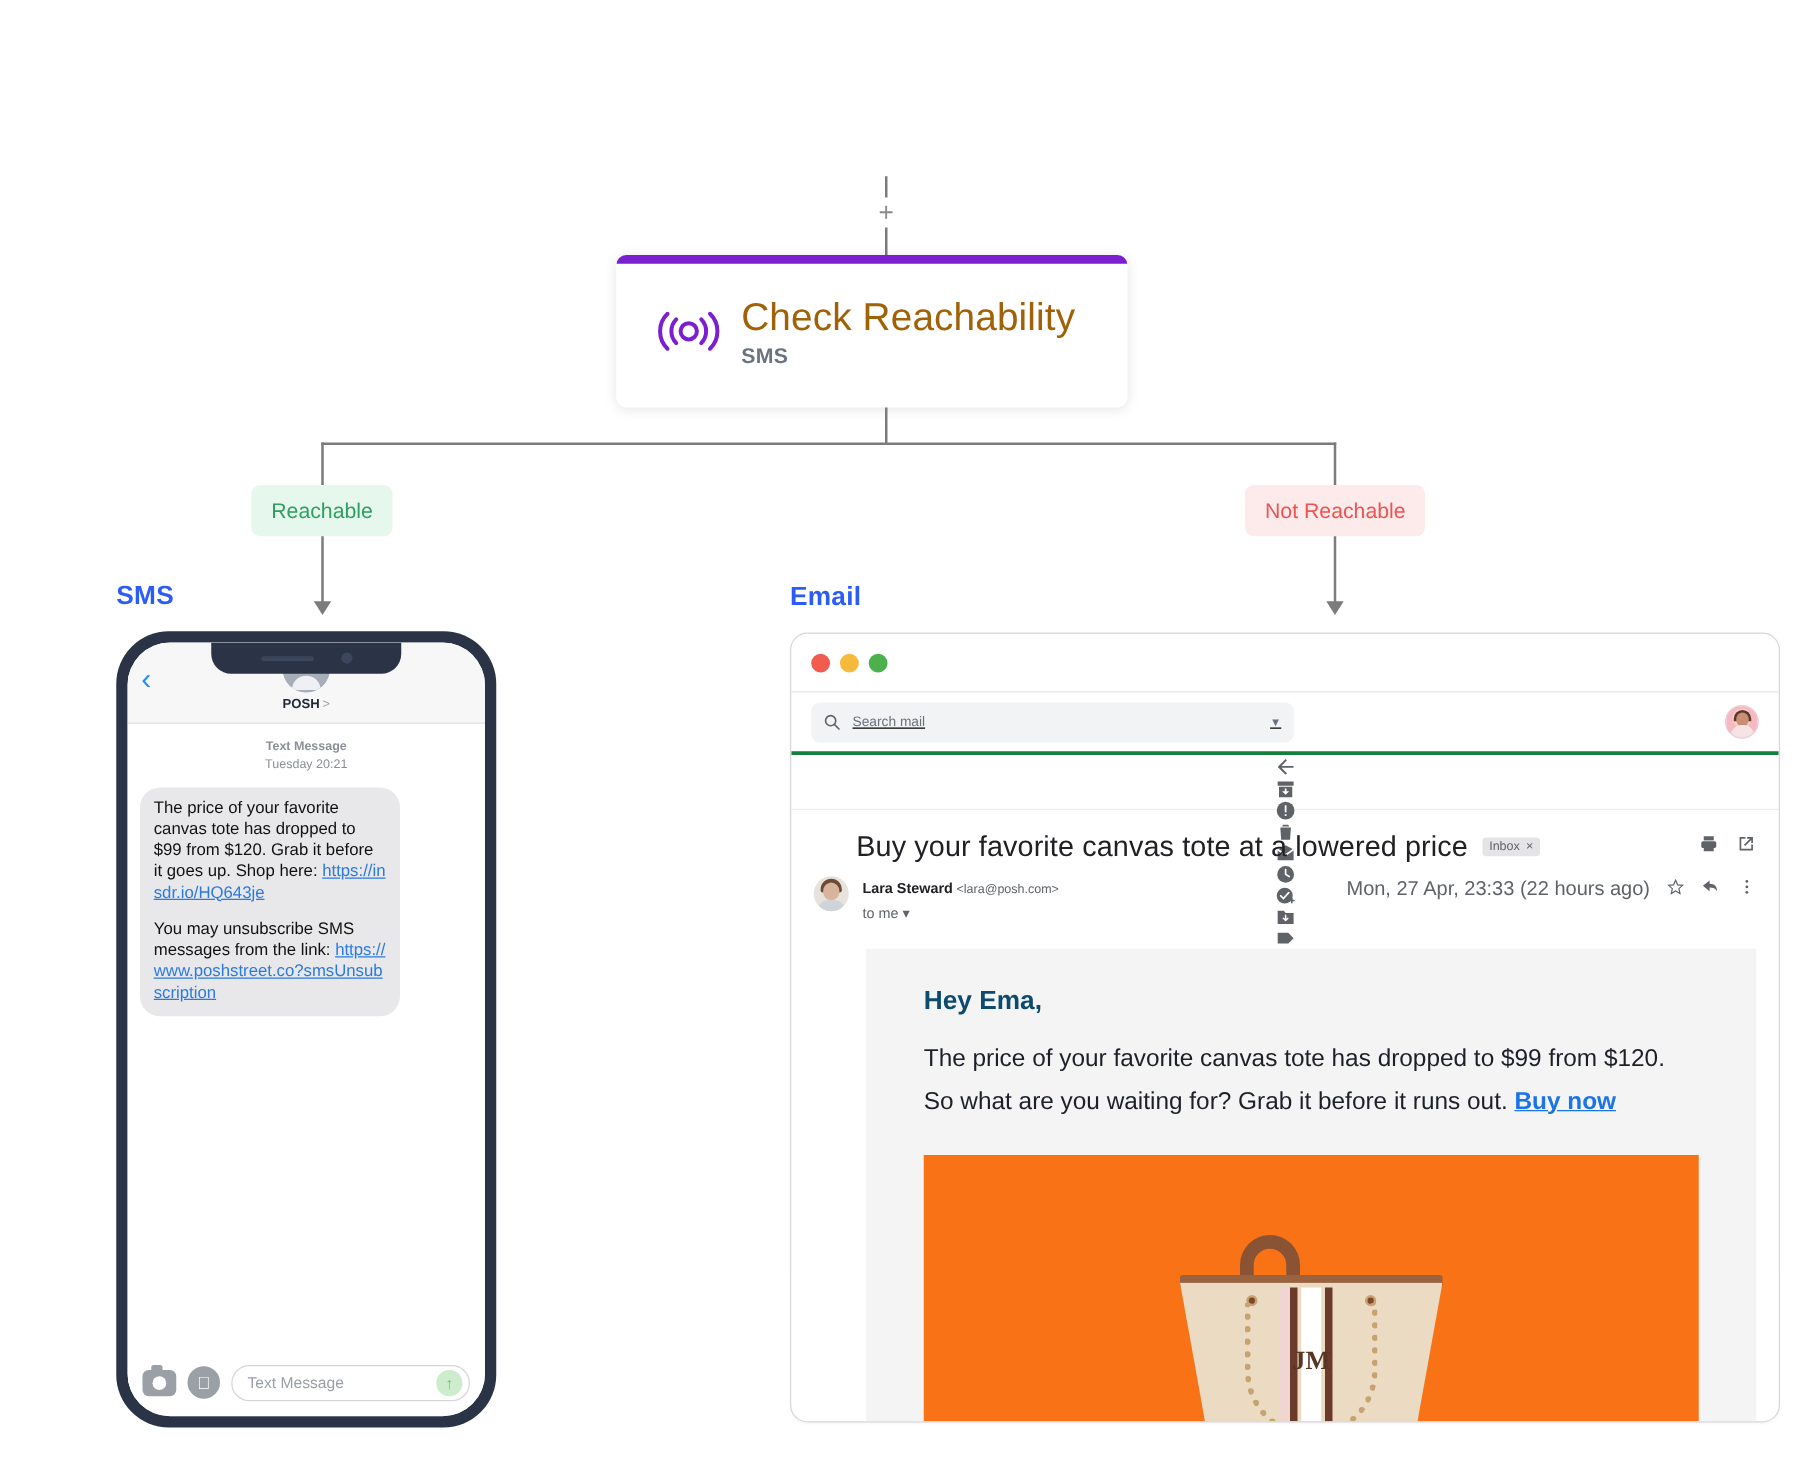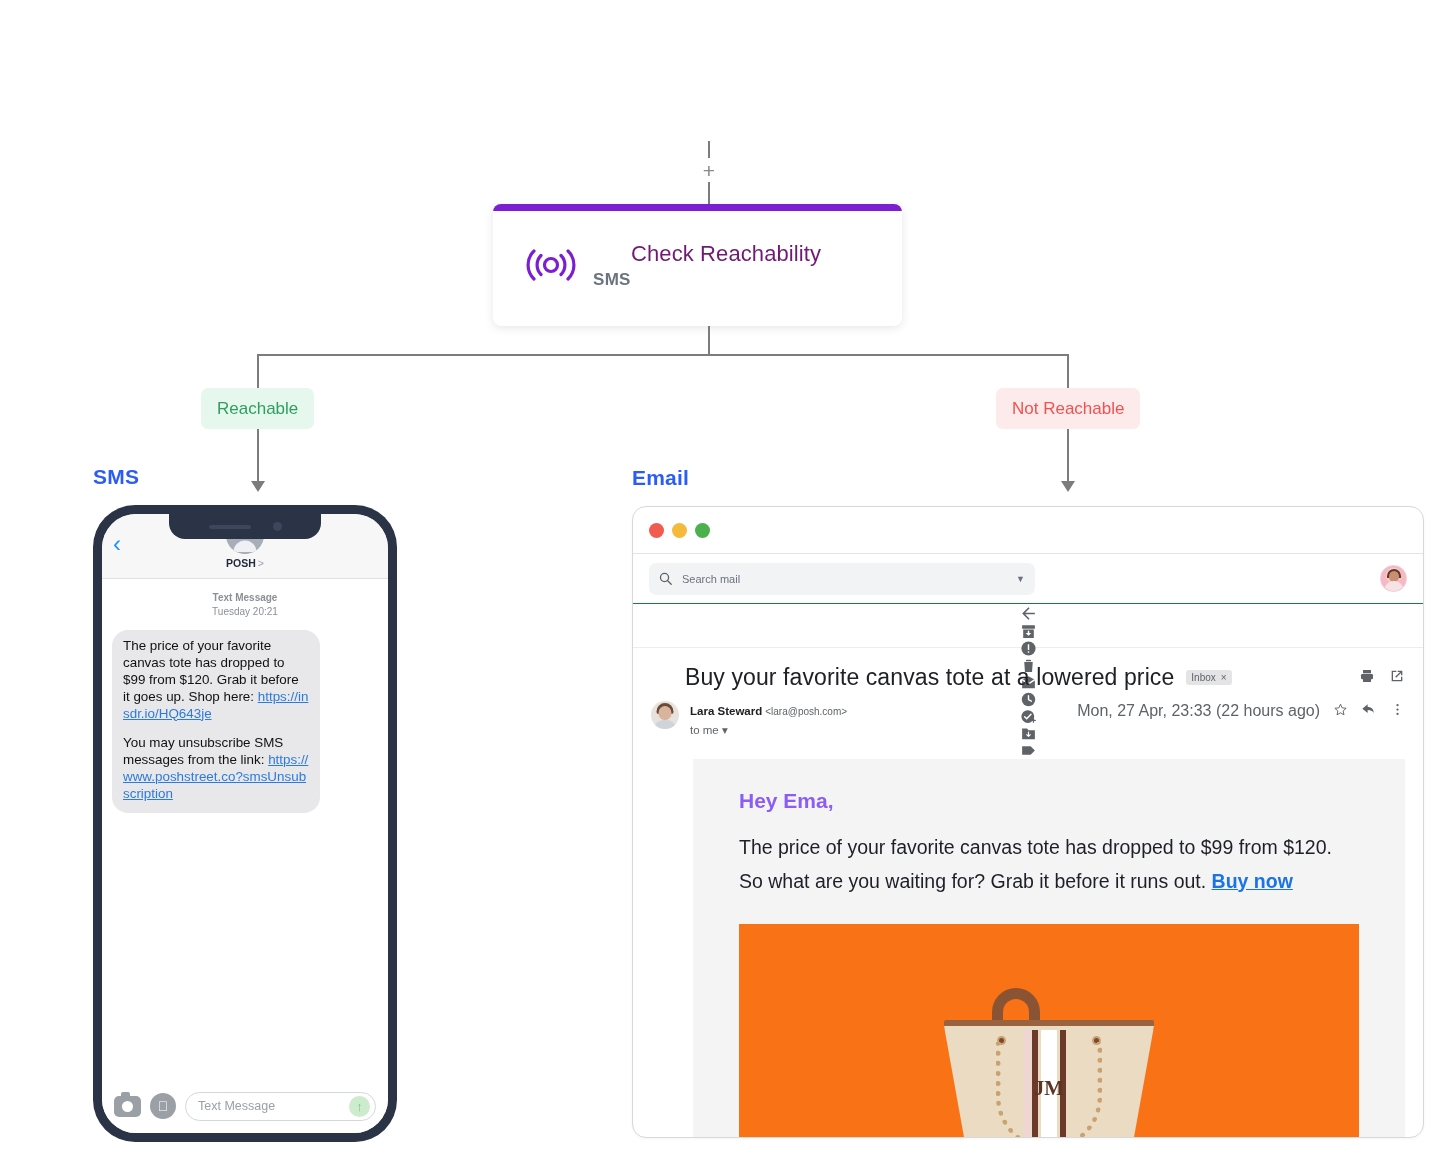--- a/index.html
+++ b/index.html
@@ -46,21 +46,21 @@
     box-shadow: 0 2px 10px rgba(0,0,0,0.10);
     overflow: hidden;
     display: flex; align-items: center;
   }
   .node-action .topbar {
     position: absolute; left: 0; top: 0; width: 100%; height: 7px;
     background: #7b1fd1;
   }
   .node-action .ico { margin-left: 30px; width: 56px; display:flex; align-items:center; justify-content:center; }
   .node-action .txt { margin-left: 14px; }
-  .node-action .title { font-size: 22px; color: #701a75; font-weight: 400; letter-spacing:.1px;margin-left:38px; }
+  .node-action .title { font-size: 31px; color: #a16207; font-weight: 400; letter-spacing:.1px; }
   .node-action .sub { font-size: 17px; color: #6b7280; font-weight: 600; margin-top: 3px; letter-spacing:.3px; }
 
   .badge {
     position: absolute; height: 41px; border-radius: 7px;
     display: flex; align-items: center; justify-content: center;
     font-size: 17px; padding: 2px 16px;
   }
   .badge-reachable { left: 201px; top: 388px; background: #e6f8ed; color: #2f9e5e; }
   .badge-notreachable { left: 996px; top: 388px; background: #fdeaea; color: #f05252; }
 
@@ -156,21 +156,21 @@
     border: 1px solid #d8d8db;
     border-radius: 14px;
     overflow: hidden;
     box-shadow: 0 1px 3px rgba(0,0,0,0.04);
     display:flex; flex-direction: column;
   }
   .titlebar { height: 47px; border-bottom: 1px solid #e3e3e6; display:flex; align-items:center; padding-left: 16px; gap: 8px; }
   .dot { width: 15px; height: 15px; border-radius: 50%; }
   .dot.red { background:#f15b50; } .dot.yellow { background:#f5b93c; } .dot.green { background:#4cb04c; }
 
-  .searchrow { height: 50px; display:flex; align-items:center; padding: 0 16px; border-bottom:1px solid #15803d; gap: 8px; }
+  .searchrow { height: 50px; display:flex; align-items:center; padding: 0 16px; border-bottom:3px solid #15803d; gap: 8px; text-decoration: underline; }
   .searchbox {
     flex: 1; max-width: 386px; height: 32px; background:#f1f3f4; border-radius: 7px;
     display:flex; align-items:center; padding: 0 10px; gap: 10px;
   }
   .searchbox .ph { flex:1; font-size: 11px; color:#6b7280; }
   .searchbox .caret { color:#6b7280; font-size: 9px; }
   .user-avatar {
     width: 27px; height: 27px; border-radius: 50%; margin-left: auto;
     background: radial-gradient(circle at 50% 38%, #f7cfc8 0 38%, #f6b9c4 39% 100%);
     position: relative; overflow: hidden; border: 1px solid #f0c9d2;
@@ -204,21 +204,21 @@
   .sender-name { font-size: 11.5px; font-weight: 700; color:#202124; }
   .sender-email { font-size: 10px; color:#5f6368; margin-left: 3px; }
   .to-me { font-size: 11.5px; color:#5f6368; margin-top: 4px; }
   .sender-right { margin-left:auto; display:flex; align-items:center; gap: 13px; color:#5f6368; }
   .sender-date { font-size: 16px; color:#5f6368; }
 
   .mail-body {
     margin: 22px 18px 0 60px; background:#f4f4f5; flex:1; overflow:hidden;
     padding: 30px 46px 0 46px;
   }
-  .greet { font-size: 21px; font-weight: 700; color:#8b5cf6; margin-bottom: 18px; }
+  .greet { font-size: 21px; font-weight: 700; color:#0c4a6e; margin-bottom: 18px; }
   .paragraph { font-size: 19.5px; color:#1d2026; line-height: 1.72; }
   .paragraph a { color:#1a73e8; text-decoration: underline; font-weight: 700; }
   .product-area {
     margin-top: 26px; background:#f97316; height: 220px; position:relative; overflow:hidden;
   }
 
   
   .tote { position:absolute; left:50%; bottom:-26px; transform:translateX(-50%); width: 230px; height: 190px; }
   .tote .body {
     position:absolute; left: 10px; top: 46px; width: 210px; height: 140px;

